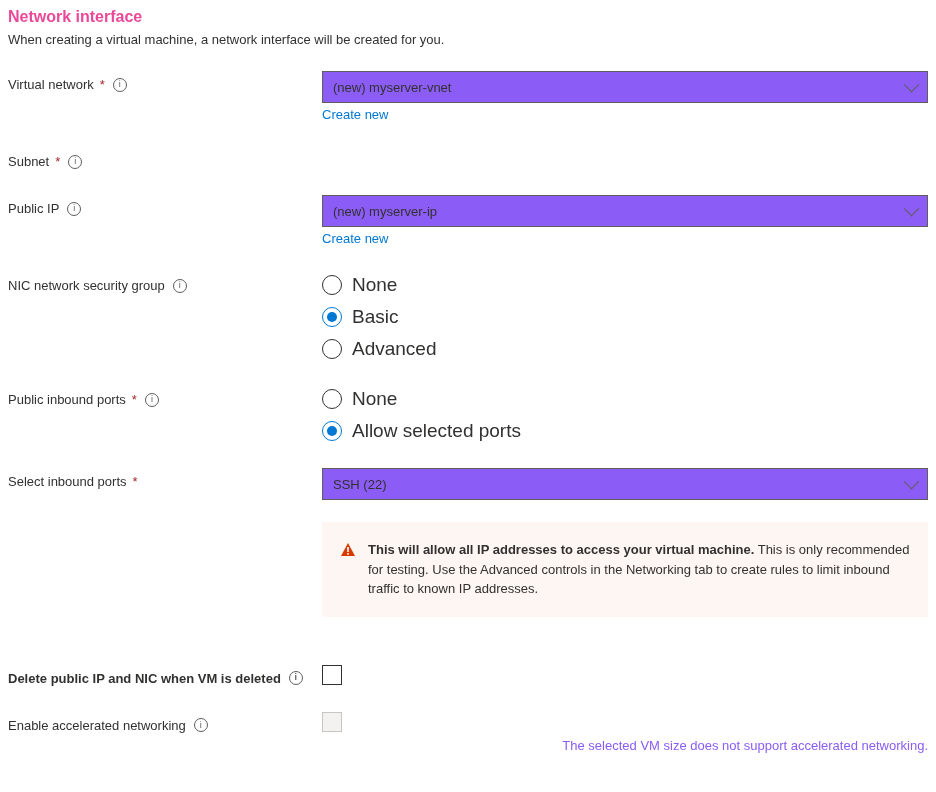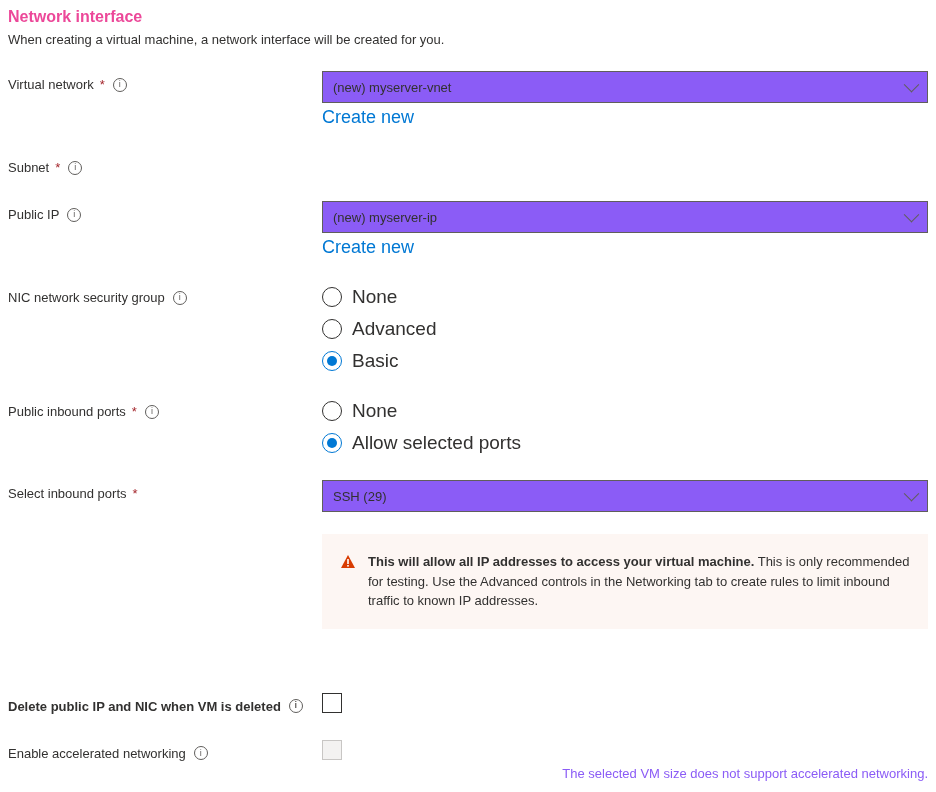--- a/index.html
+++ b/index.html
@@ -74,21 +74,21 @@
     position: absolute;
     right: 10px;
     top: 50%;
     width: 10px; height: 10px;
     border-right: 1px solid #605e5c;
     border-bottom: 1px solid #605e5c;
     transform: translateY(-70%) rotate(45deg);
   }
   .link {
     color: #0078d4;
-    font-size: 18px;
+    font-size: 13px;
     margin-top: 4px;
     display: inline-block;
     cursor: pointer;
   }
   .radio-group { display: flex; flex-direction: column; gap: 10px; padding-top: 2px; }
   .radio-item {
     display: flex;
     align-items: center;
     gap: 10px;
     cursor: pointer;
@@ -138,21 +138,21 @@
     border-color: #c8c6c4;
     background: #f3f2f1;
     cursor: default;
   }
   .helper-text {
     text-align: right;
     font-size: 13px;
     color: #8b5cf6;
     margin-top: 6px;
   }
-  .gap-lg { margin-bottom: 26px; margin-top: 16px; }
+  .gap-lg { margin-bottom: 26px; }
   .gap-sm { margin-bottom: 13px; }
 </style>
 </head>
 <body>
 
 <h2 class="section-title">Network interface</h2>
 <p class="section-desc">When creating a virtual machine, a network interface will be created for you.</p>
 
 <div class="form-row gap-lg">
   <div class="label-col">
@@ -192,31 +192,31 @@
 <div class="form-row gap-lg">
   <div class="label-col">
     <span>NIC network security group</span>
     <span class="info-icon">i</span>
   </div>
   <div class="control-col">
     <div class="radio-group">
       <div class="radio-item">
         <span class="radio-outer"></span>
         <span>None</span>
-      </div>
-      <div class="radio-item">
-        <span class="radio-outer"></span>
-        <span>Advanced</span>
       </div>
       <div class="radio-item selected">
         <span class="radio-outer">
             <span class="radio-inner"></span>
           </span>
         <span>Basic</span>
       </div>
+      <div class="radio-item">
+        <span class="radio-outer"></span>
+        <span>Advanced</span>
+      </div>
     </div>
   </div>
 </div>
 
 <div class="form-row gap-lg">
   <div class="label-col">
     <span>Public inbound ports</span>
     <span class="req">*</span>
     <span class="info-icon">i</span>
   </div>
@@ -236,21 +236,21 @@
   </div>
 </div>
 
 <div class="form-row">
   <div class="label-col">
     <span>Select inbound ports</span>
     <span class="req">*</span>
   </div>
   <div class="control-col">
     <div class="dropdown">
-      <span>SSH (29)</span>
+      <span>SSH (22)</span>
     </div>
     <div class="warning-box">
       <svg class="warning-icon" viewBox="0 0 16 16">
         <path fill="#d83b01" d="M8 1 L15 14 H1 Z"></path>
         <rect x="7.2" y="5" width="1.6" height="5" fill="#fff"></rect>
         <rect x="7.2" y="11" width="1.6" height="1.6" fill="#fff"></rect>
       </svg>
       <div class="warning-text">
         <strong>This will allow all IP addresses to access your virtual machine.</strong><span>  This is only recommended for testing.  Use the Advanced controls in the Networking tab to create rules to limit inbound traffic to known IP addresses.</span>
       </div>

